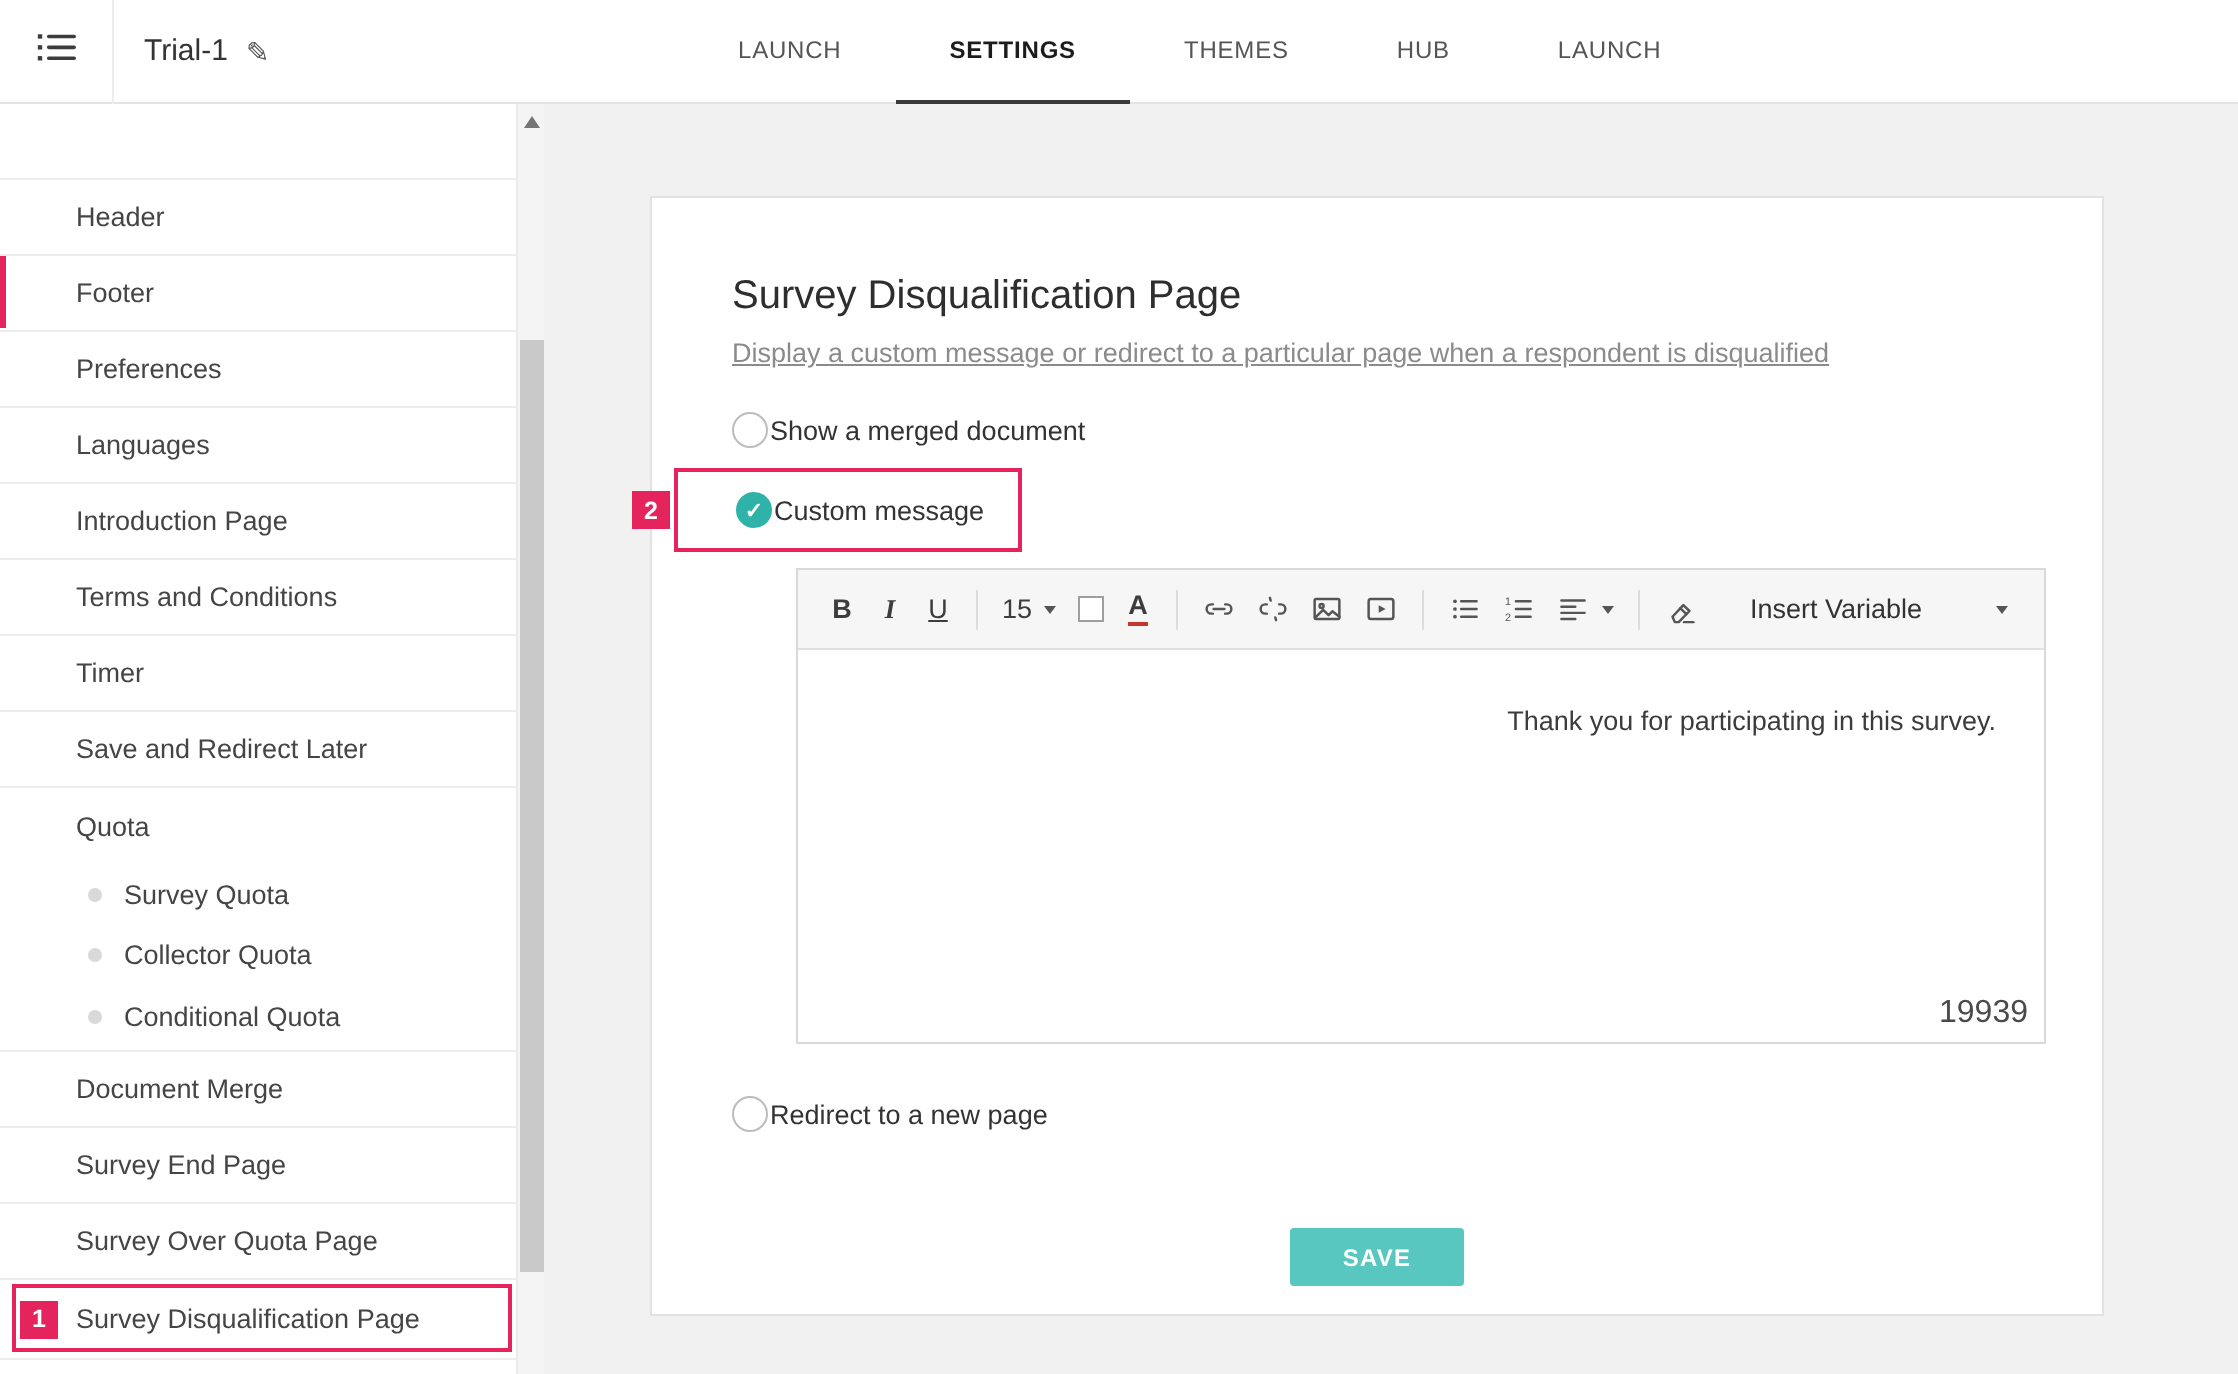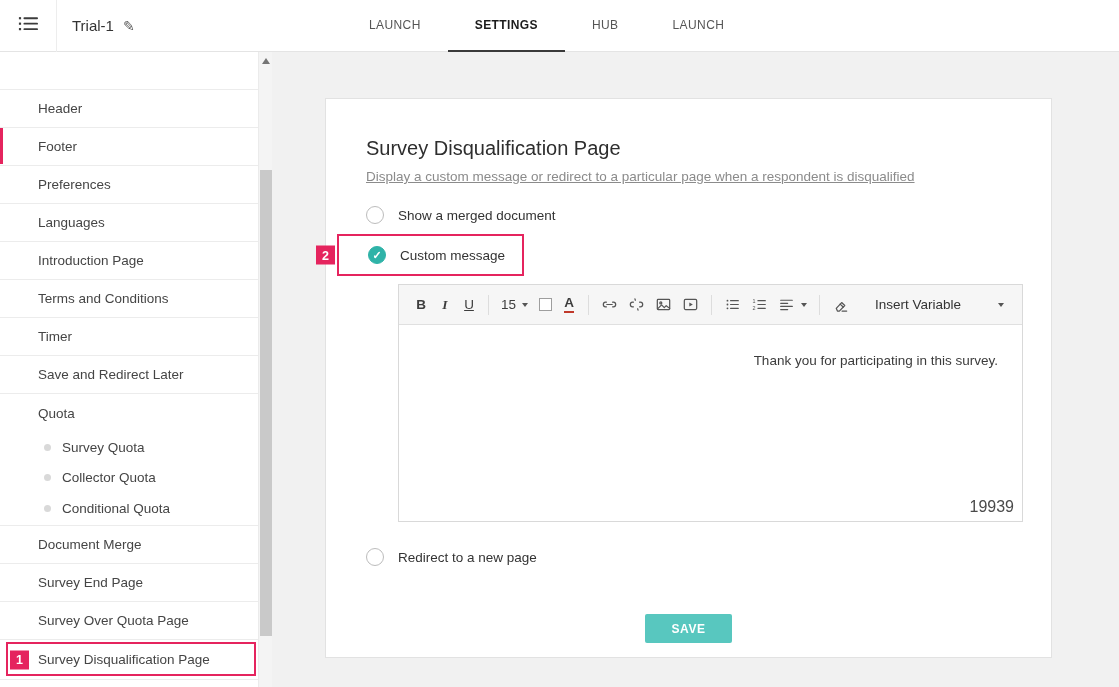--- a/index.html
+++ b/index.html
@@ -42,21 +42,21 @@
   .left-mark { position:absolute; left:0; top:128px; width:3px; height:36px; background:var(--annotation-red); z-index:9; }
 
   
   .main { position:absolute; left:272px; top:52px; right:0; bottom:0; background:#f1f1f1; }
   .card { position:absolute; left:53px; top:46px; width:727px; height:560px; background:#fff;
           border:1px solid #e2e2e2; padding:38px 40px 0; }
   .card h1 { margin:0; font-size:20px; font-weight:500; color:#2e2e2e; }
   .subtitle { margin:9px 0 0; font-size:13.5px; color:#8b8b8b;text-decoration:underline; }
 
   .options { margin-top:22px; }
-  .option-row { display:flex; align-items:center; gap:14px; }
+  .option-row { display:flex; align-items:center; gap:1px; }
   .radio { width:18px; height:18px; border:1px solid #bcbcbc; border-radius:50%; background:#fff; flex:none; cursor:pointer; position:relative; }
   .radio.checked { background:var(--accent-teal); border-color:var(--accent-teal); }
   .radio.checked::after { content:"✓"; position:absolute; inset:0; display:flex; align-items:center;
                           justify-content:center; color:#fff; font-size:11px; font-weight:700; }
   .option-label { font-size:13.5px; color:#333; }
 
   .annotated-option { position:relative; display:inline-block; margin:10px 0 4px -29px;
                       padding:10px 17px 10px 29px; border:2px solid var(--annotation-red); }
   .ann-badge { width:19px; height:19px; background:var(--annotation-red); color:#fff; font-size:12.5px;
                font-weight:700; display:flex; align-items:center; justify-content:center; }
@@ -104,20 +104,21 @@
         </svg>
       </span>
     </div>
     <div class="survey-title">
       <span>Trial-1</span>
       <span class="pencil">✎</span>
     </div>
     <nav class="tabs">
         <div class="tab">LAUNCH</div>
         <div class="tab active">SETTINGS</div>
+        <div class="tab">THEMES</div>
         <div class="tab">HUB</div>
         <div class="tab">LAUNCH</div>
       </nav>
   </header>
 
   <div class="left-mark"></div>
 
   <aside class="sidebar">
     <div class="side-list">
       <div class="spacer"></div>

